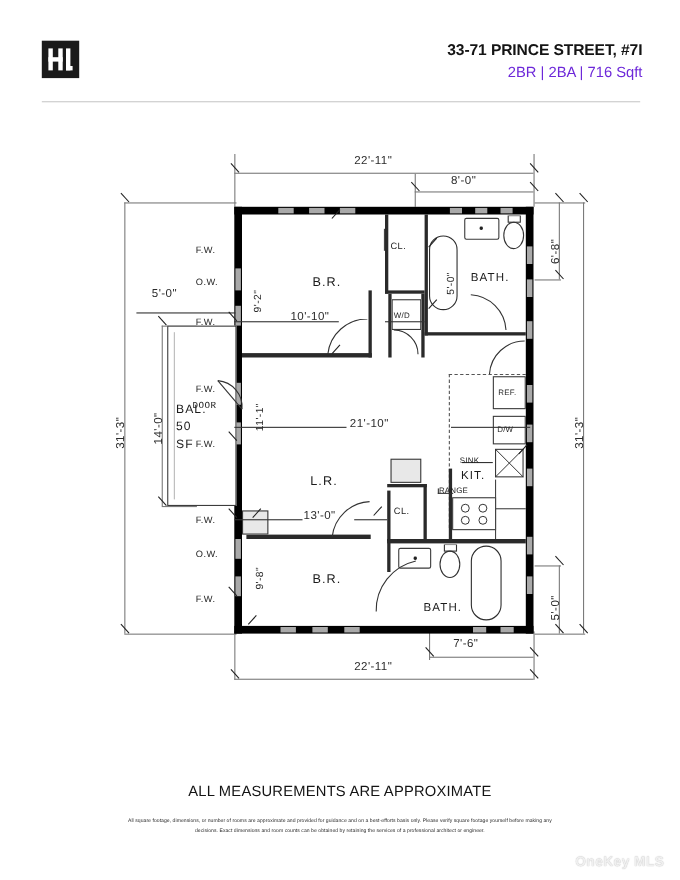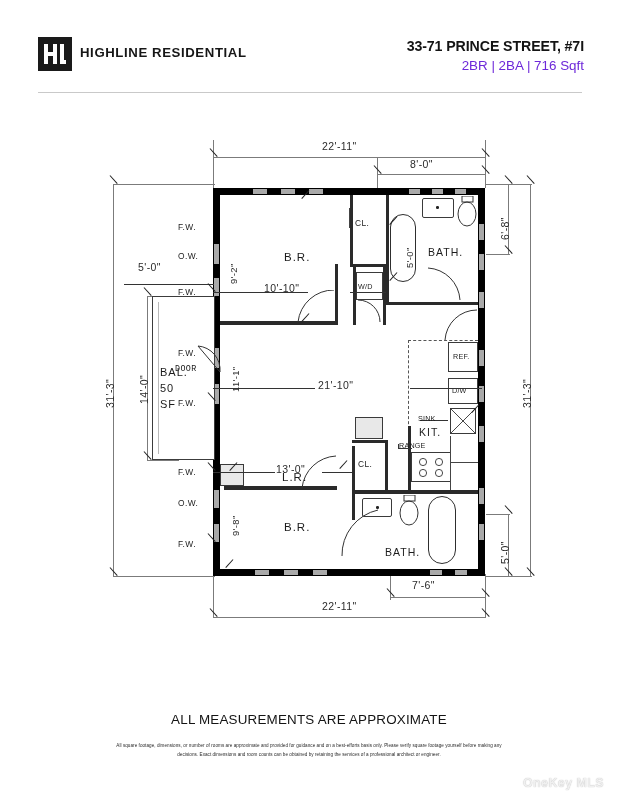--- a/index.html
+++ b/index.html
@@ -177,21 +177,20 @@
   <div id="header">
     <div id="logo-box">
       <div id="logo-glyph">
         <div class="lg-bar" style="left:0;top:0;width:4px;height:20px;"></div>
         <div class="lg-bar" style="left:0;top:8px;width:13px;height:4px;"></div>
         <div class="lg-bar" style="left:9px;top:0;width:4px;height:20px;"></div>
         <div class="lg-bar" style="left:16px;top:0;width:4px;height:20px;"></div>
         <div class="lg-bar" style="left:16px;top:16px;width:6px;height:4px;"></div>
       </div>
     </div>
-    <div id="logo-brand">HIGHLINE RESIDENTIAL</div>
     <div id="addr-line1">33-71 PRINCE STREET, #7I</div>
     <div id="addr-line2">2BR | 2BA | 716 Sqft</div>
     <div id="header-rule"></div>
   </div>
 
   <div id="plan">
 
     <div class="ln v" style="left:213px;top:44px;height:48px;"></div>
     <div class="ln v" style="left:485px;top:44px;height:48px;"></div>
     <div class="ln v" style="left:377px;top:62px;height:30px;"></div>
@@ -380,21 +379,21 @@
     <div class="rlab sm" style="left:355px;top:122px;">CL.</div>
     <div class="ln v" style="left:349px;top:112px;height:20px;background:#444;"></div>
     <div class="rlab sm" style="left:358px;top:363px;">CL.</div>
 
     <div class="fixture" style="left:355px;top:321px;width:28px;height:22px;background:#e8e8e8;"></div>
 
     <div class="fixture" style="left:220px;top:368px;width:24px;height:22px;background:#e8e8e8;"></div>
 
     <div class="rlab" style="left:284px;top:155px;">B.R.</div>
     <div class="rlab" style="left:428px;top:150px;font-size:10.5px;">BATH.</div>
-    <div class="rlab" style="left:282px;top:375px;">L.R.</div>
+    <div class="rlab" style="left:282px;top:336px;">L.R.</div>
     <div class="rlab" style="left:284px;top:425px;">B.R.</div>
 
 
     <div class="dim" style="left:322px;top:44px;">22'-11"</div>
     <div class="dim" style="left:410px;top:62px;">8'-0"</div>
     <div class="dim" style="left:412px;top:483px;">7'-6"</div>
     <div class="dim" style="left:322px;top:504px;">22'-11"</div>
 
     <div class="dim vert" style="left:104px;top:312px;">31'-3"</div>
     <div class="dim vert" style="left:138px;top:308px;">14'-0"</div>

